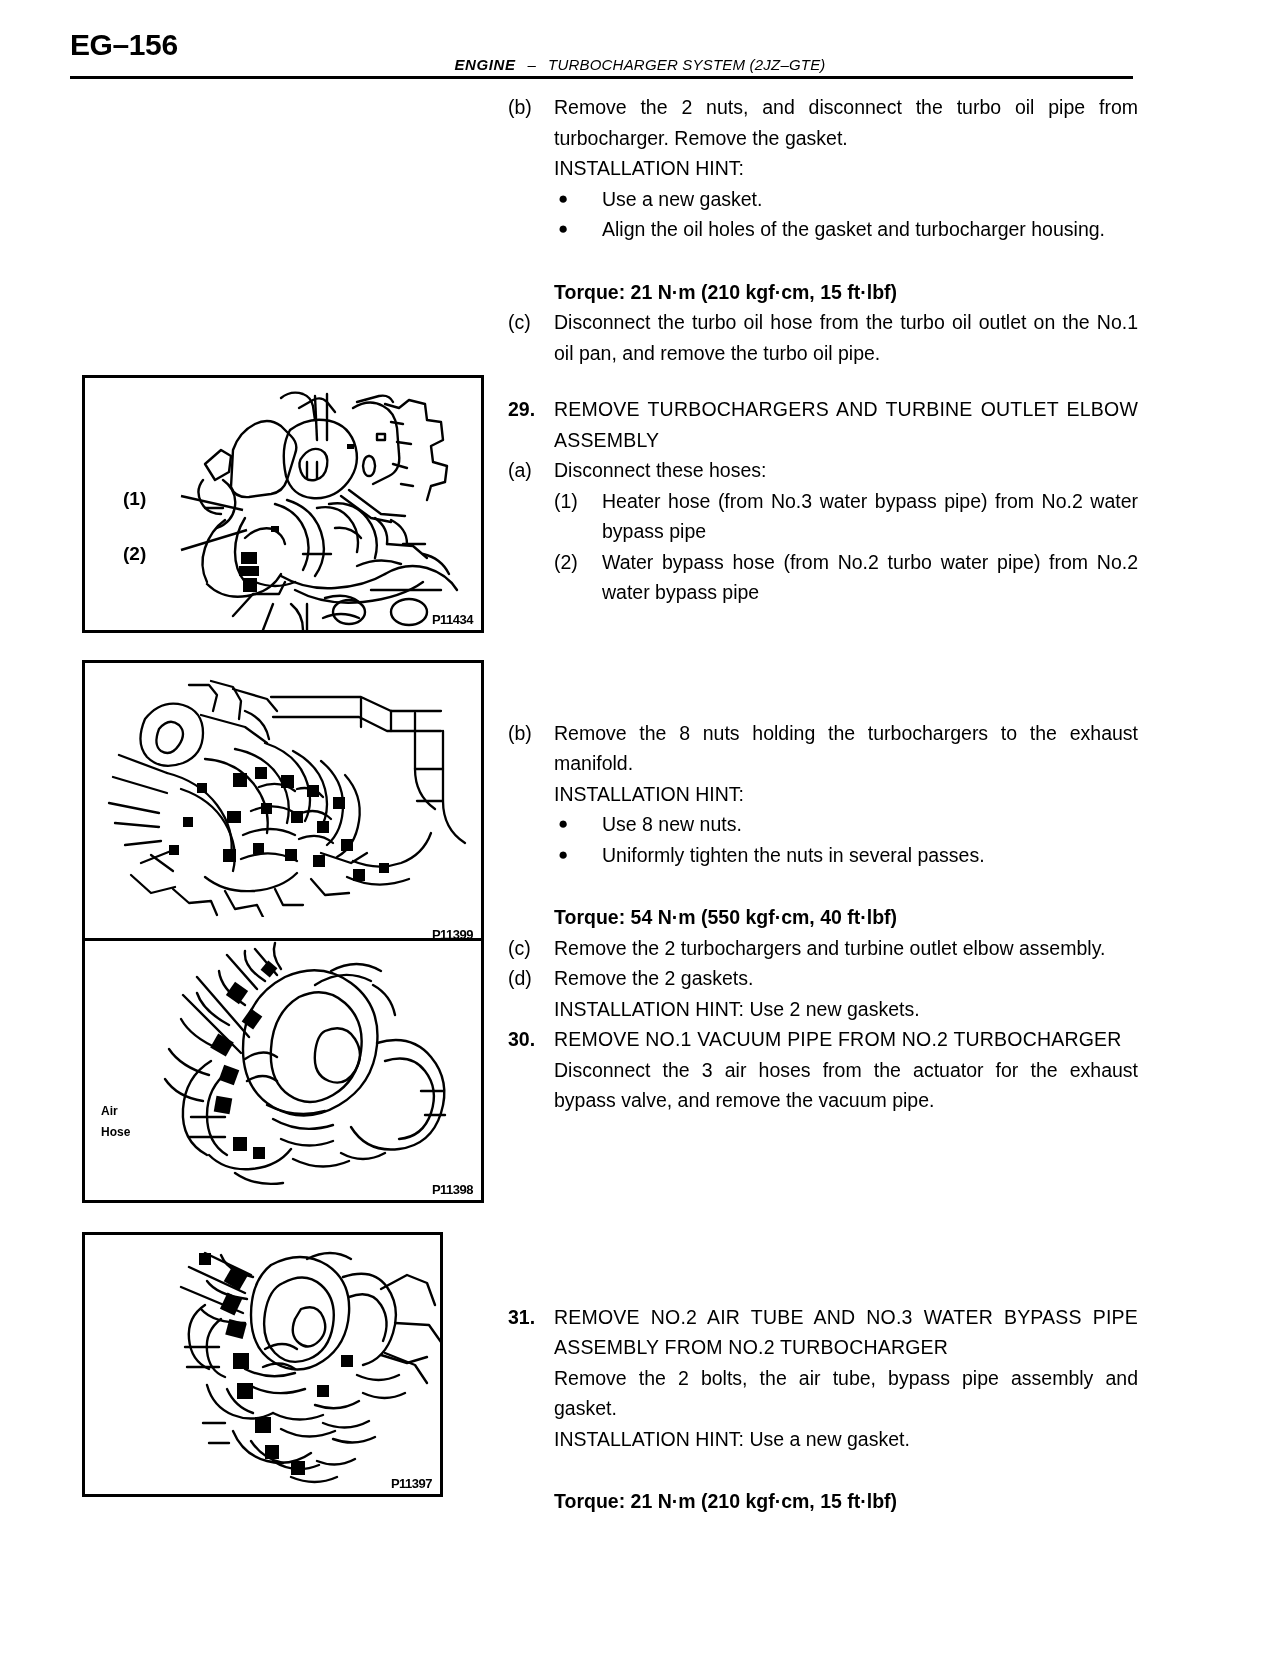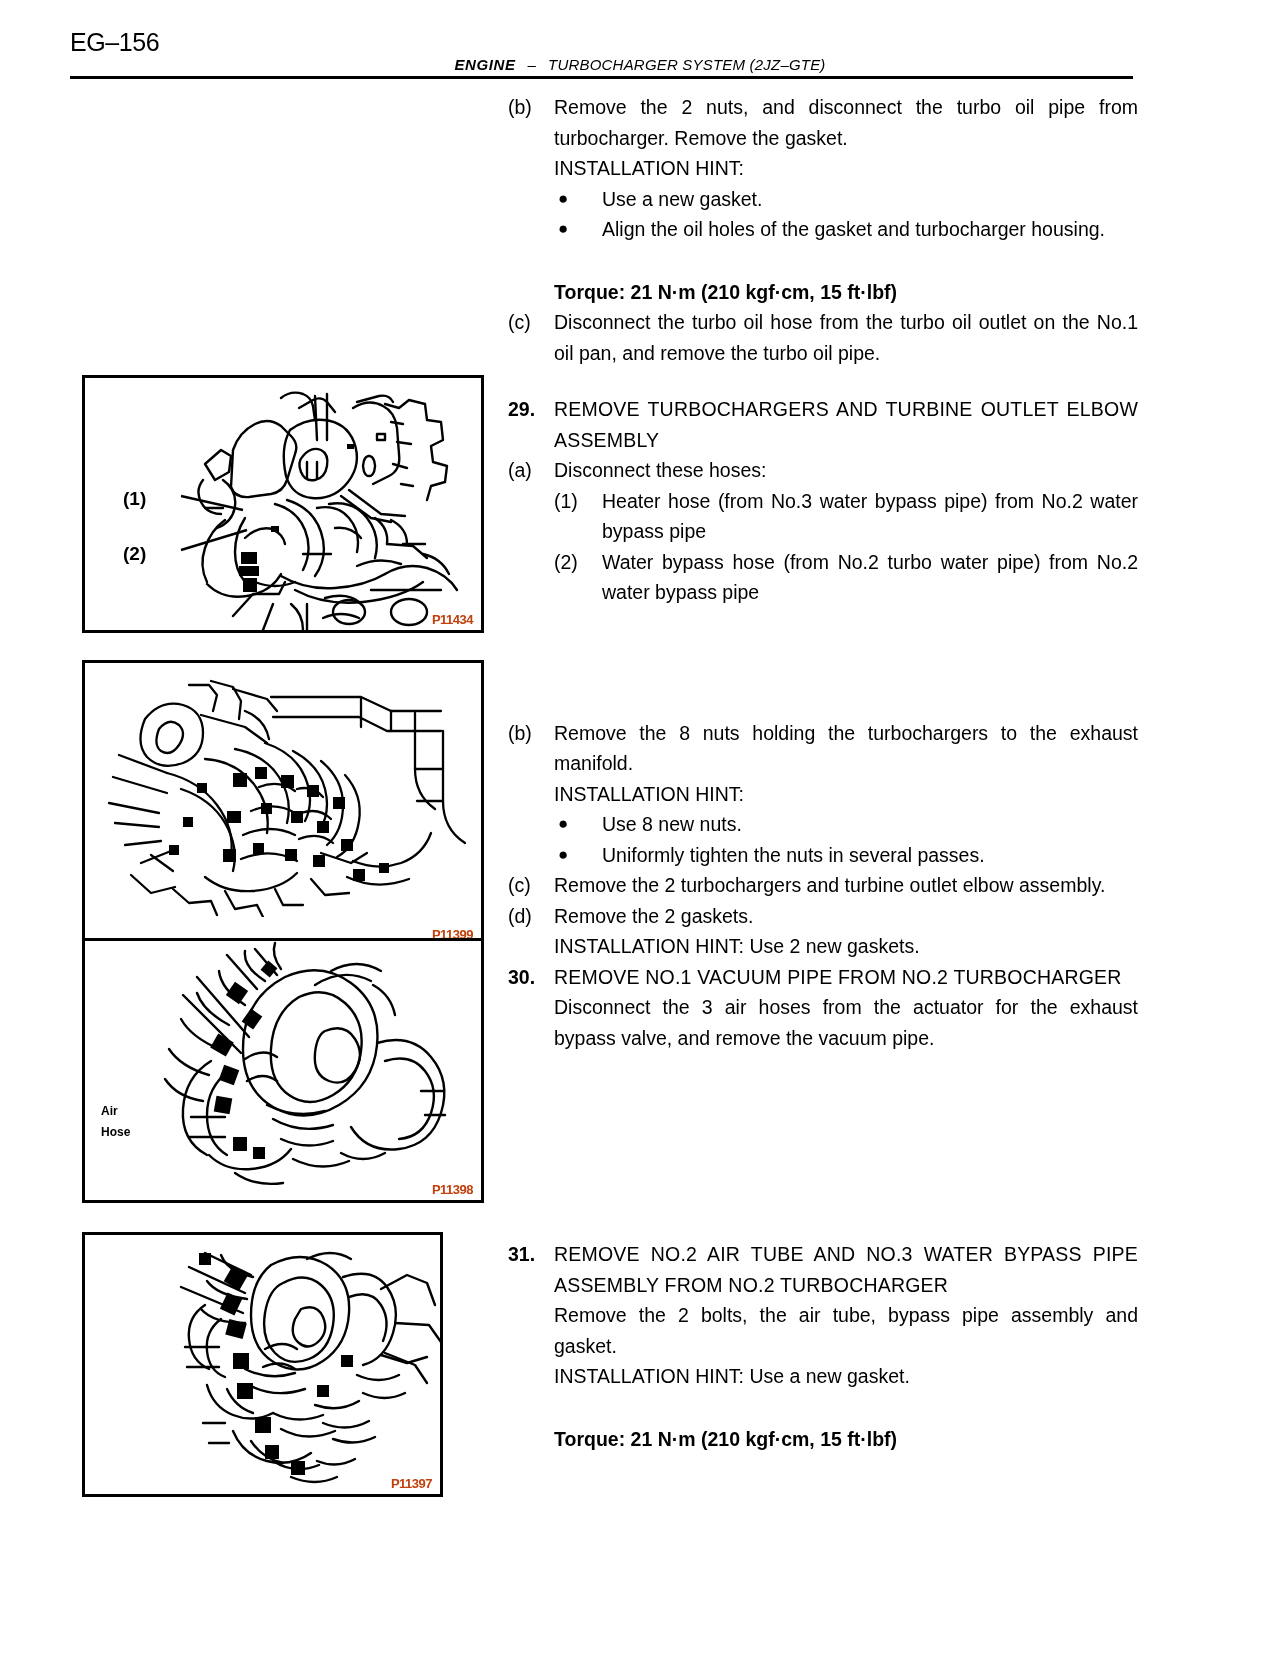--- a/index.html
+++ b/index.html
@@ -20,22 +20,22 @@
   .page-header {
     position: absolute;
     top: 0; left: 0;
     width: 1280px;
     height: 80px;
   }
   .page-number {
     position: absolute;
     left: 70px;
     top: 28px;
-    font-size: 25px;
-    font-weight: normal;
+    font-size: 30px;
+    font-weight: bold;
     letter-spacing: -0.4px;
   }
   .header-center {
     position: absolute;
     left: 0;
     top: 56px;
     width: 1280px;
     text-align: center;
     font-size: 15px;
     letter-spacing: 0.2px;
@@ -123,21 +123,21 @@
     overflow: hidden;
   }
   .fig-id {
     position: absolute;
     right: 8px;
     bottom: 3px;
     font-size: 13px;
     font-weight: bold;
     font-family: "Liberation Sans", sans-serif;
     letter-spacing: -0.5px;
-    color: #c2410c;
+    color: #000000;
   }
   .fig-callout {
     position: absolute;
     font-size: 19px;
     font-weight: bold;
     color: #000;
   }
   .fig-textlabel {
     position: absolute;
     font-size: 12px;
@@ -488,20 +488,24 @@
     <div class="body">INSTALLATION HINT:</div>
   </div>
   <div class="bullet-row">
     <div class="bullet-dot">●</div>
     <div class="bullet-text">Use 8 new nuts.</div>
   </div>
   <div class="bullet-row">
     <div class="bullet-dot">●</div>
     <div class="bullet-text">Uniformly tighten the nuts in several passes.</div>
   </div>
+  <div class="row">
+    <div class="marker"></div>
+    <div class="body bold">Torque: 54 N·m (550 kgf·cm, 40 ft·lbf)</div>
+  </div>
 
   <div class="row">
     <div class="marker">(c)</div>
     <div class="body just">Remove the 2 turbochargers and turbine outlet elbow assembly.</div>
   </div>
 
   <div class="row">
     <div class="marker">(d)</div>
     <div class="body">Remove the 2 gaskets.</div>
   </div>

